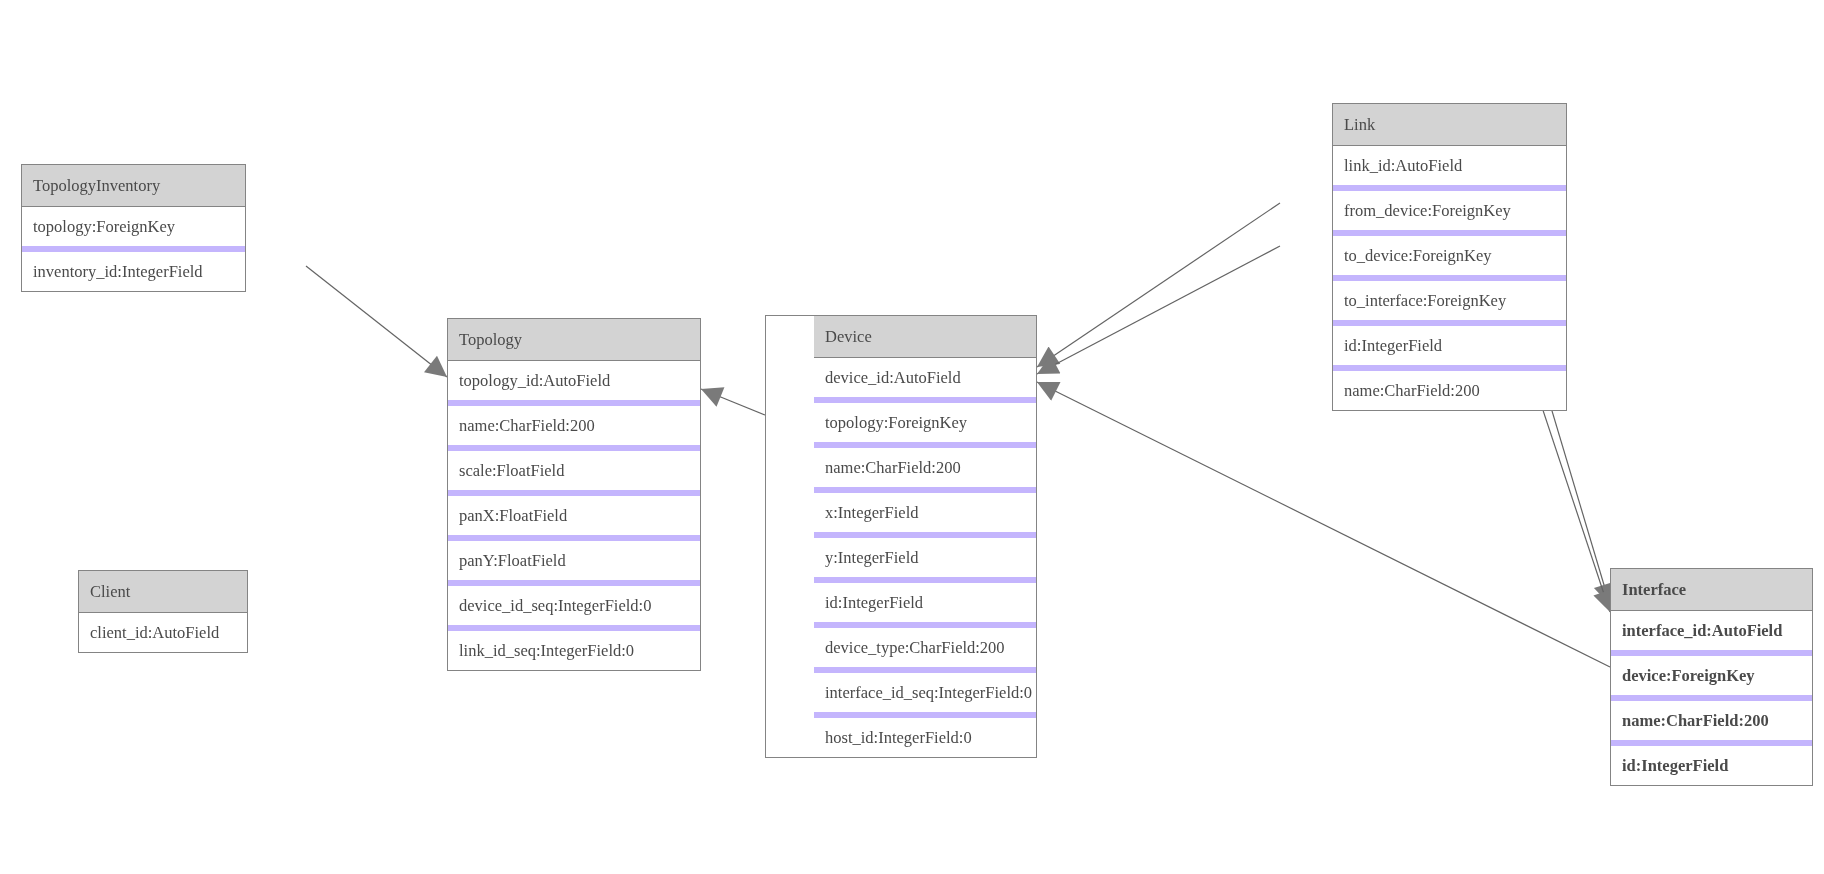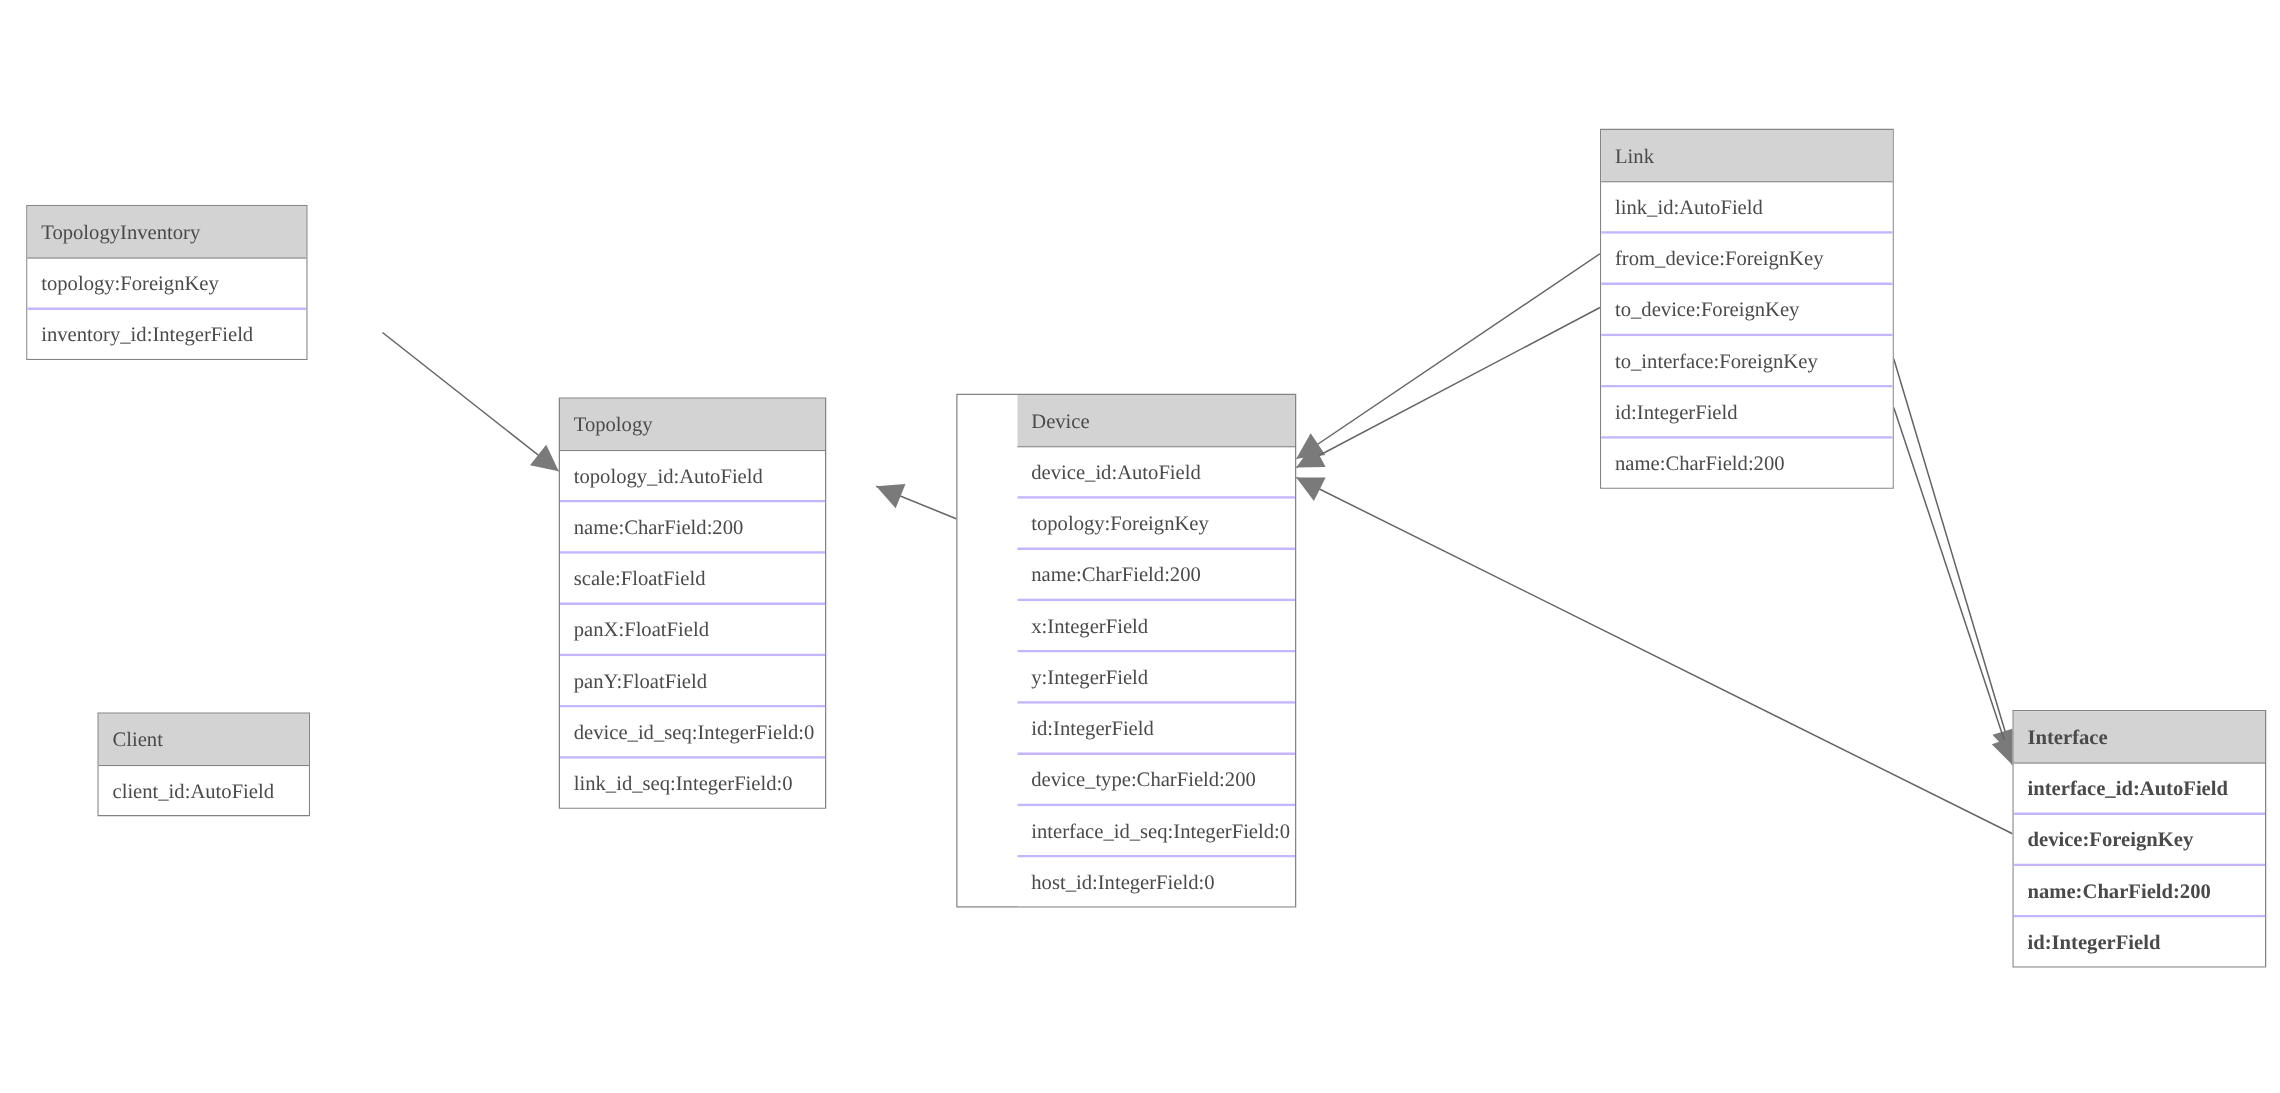--- a/index.html
+++ b/index.html
@@ -35,35 +35,35 @@
     line-height: 41px;
     background: #d3d3d3;
     border-bottom: 1px solid #848484;
     padding: 0 11px;
     white-space: nowrap;
     overflow: hidden;
   }
   .erow {
     height: 39px;
     line-height: 39px;
-    border-bottom: 2px solid #c4b5fd;
+    border-bottom: 6px solid #c4b5fd;
     padding: 0 11px;
     white-space: nowrap;
     overflow: hidden;
     background: #ffffff;
   }
   .erow:last-child {
     border-bottom: none;
   }
   
   #tbl-topology-inventory { left: 21px;   top: 164px; width: 225px; }
-  #tbl-topology           { left: 447px;  top: 318px; width: 214px; }
+  #tbl-topology           { left: 447px;  top: 318px; width: 254px; }
   #tbl-client             { left: 78px;   top: 526px; width: 170px; margin-top: 44px; }
   #tbl-device             { left: 765px;  top: 315px; width: 272px; padding-left: 48px; }
-  #tbl-link               { left: 1280px; top: 103px; width: 235px; }
+  #tbl-link               { left: 1332px; top: 103px; width: 235px; }
   #tbl-interface          { left: 1610px; top: 568px; width: 203px; font-weight: bold; }
 </style>
 </head>
 <body>
 
 <div id="canvas">
 
   <svg id="edges" viewBox="0 0 1824 874" xmlns="http://www.w3.org/2000/svg">
     <defs>
       <marker id="arrow" viewBox="0 0 10 10" refX="10" refY="5" markerWidth="30" markerHeight="21" markerUnits="userSpaceOnUse" orient="auto">

